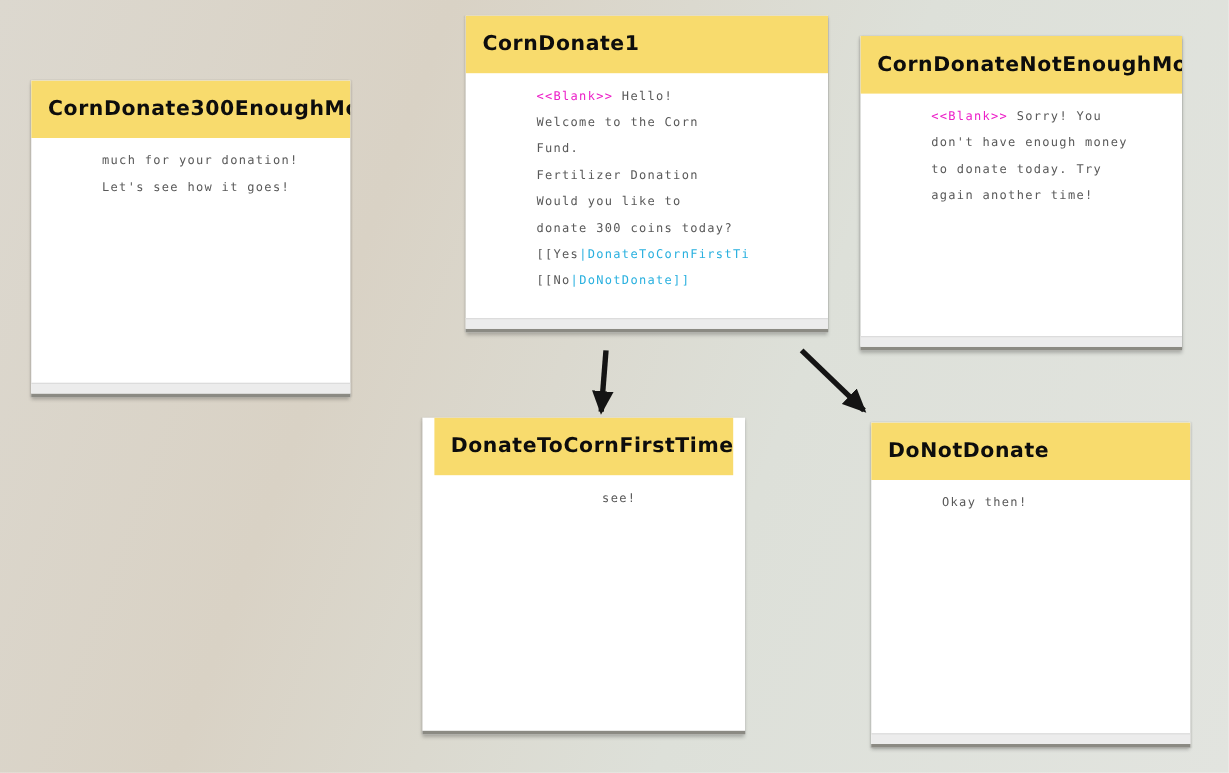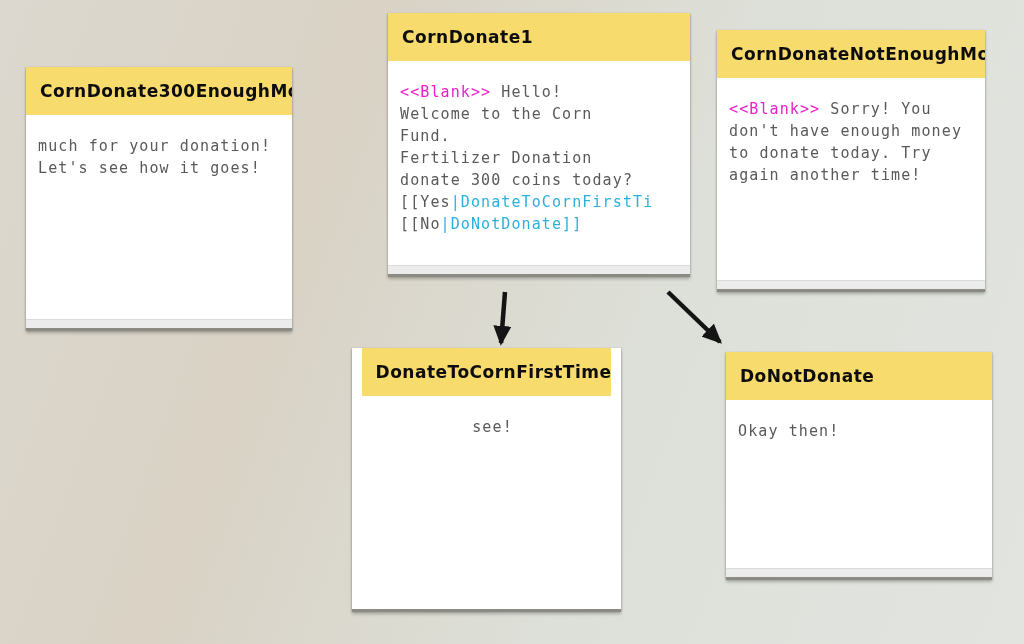--- a/index.html
+++ b/index.html
@@ -45,27 +45,28 @@
   .passage-title {
     font-family: "DejaVu Sans", "Liberation Sans", sans-serif;
     font-weight: bold;
     font-size: 17px;
     letter-spacing: 0.5px;
     color: var(--title-color);
     white-space: nowrap;
   }
   .passage-body {
     flex: 1 1 auto;
-    padding: 20px 0 0 12px;
+    padding: 9px 0 0 12px;
     overflow: hidden;
     font-family: "DejaVu Sans Mono", monospace;
-    font-size: 15px;
+    font-size: 10px;
     line-height: 22px;
     letter-spacing: 1.1px;
     color: var(--body-text);
+    margin-left: 47px;
   }
   .body-line { white-space: pre; height: 22px; overflow: hidden; }
   .seg-plain { color: var(--body-text); }
   .seg-macro { color: var(--macro-color); }
   .seg-link  { color: var(--link-color); }
   .passage-footer {
     flex: 0 0 8px;
     height: 8px;
     background: var(--footer-bg);
     border-top: 1px solid #dcdcdc;
@@ -99,20 +100,21 @@
   </div>
       <div class="passage" style="left: 388px; top: 13px; width: 302px; height: 264px;">
     <div class="passage-header">
       <span class="passage-title">CornDonate1</span>
     </div>
     <div class="passage-body">
           <div class="body-line"><span class="seg-macro">&lt;&lt;Blank&gt;&gt;</span><span class="seg-plain"> Hello!</span></div>
           <div class="body-line"><span class="seg-plain">Welcome to the Corn</span></div>
           <div class="body-line"><span class="seg-plain">Fund.</span></div>
           <div class="body-line"><span class="seg-plain">Fertilizer Donation</span></div>
+          <div class="body-line"><span class="seg-plain">Would you like to</span></div>
           <div class="body-line"><span class="seg-plain">donate 300 coins today?</span></div>
           <div class="body-line"><span class="seg-plain">[[Yes</span><span class="seg-link">|DonateToCornFirstTi</span></div>
           <div class="body-line"><span class="seg-plain">[[No</span><span class="seg-link">|DoNotDonate]]</span></div>
         </div>
     <div class="passage-footer"></div>
   </div>
       <div class="passage" style="left: 717px; top: 30px; width: 268px; height: 262px;">
     <div class="passage-header">
       <span class="passage-title">CornDonateNotEnoughMon</span>
     </div>
@@ -126,21 +128,21 @@
   </div>
       <div class="passage" style="left: 352px; top: 348px; width: 269px; height: 264px; align-items: center;">
     <div class="passage-header">
       <span class="passage-title">DonateToCornFirstTime</span>
     </div>
     <div class="passage-body">
           <div class="body-line"><span class="seg-plain">see!</span></div>
         </div>
     <div class="passage-footer"></div>
   </div>
-      <div class="passage" style="left: 726px; top: 352px; width: 266px; height: 228px;">
+      <div class="passage" style="left: 726px; top: 352px; width: 266px; height: 271px;">
     <div class="passage-header">
       <span class="passage-title">DoNotDonate</span>
     </div>
     <div class="passage-body">
           <div class="body-line"><span class="seg-plain">Okay then!</span></div>
         </div>
     <div class="passage-footer"></div>
   </div>
     </div>
 </div>

